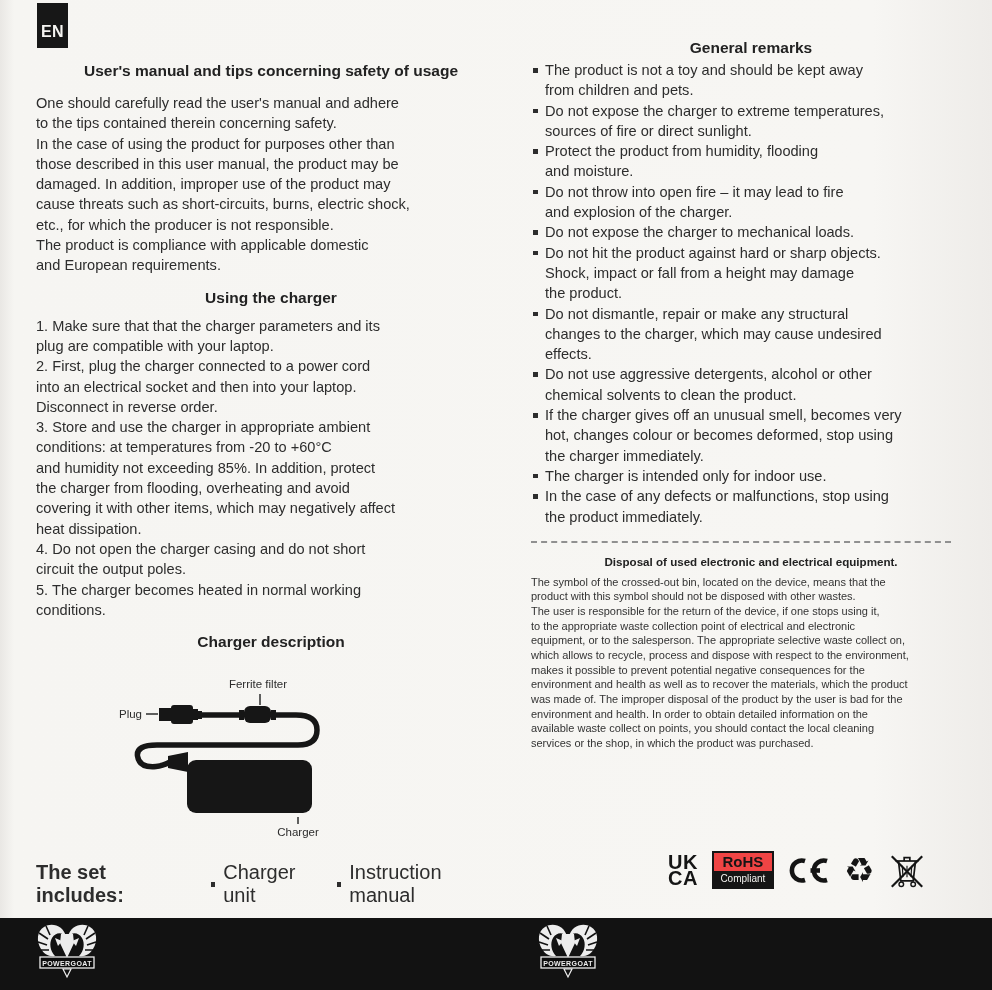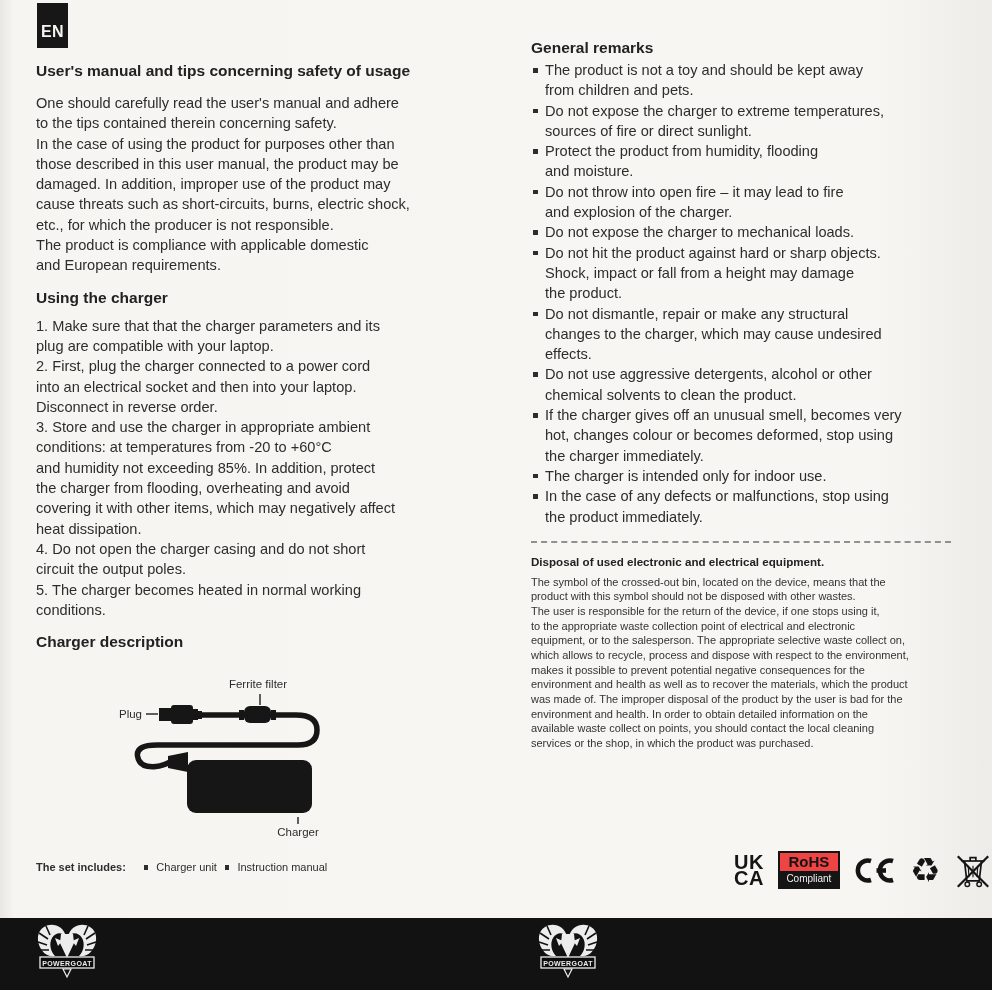--- a/index.html
+++ b/index.html
@@ -15,47 +15,47 @@
   .en-badge{
     position:absolute;left:37px;top:3px;width:31px;height:45px;
     background:#171717;display:flex;align-items:flex-end;justify-content:center;
     padding-bottom:7px;box-sizing:border-box;
   }
   .en-badge span{color:#f5f4f1;font-size:16px;font-weight:bold;letter-spacing:.5px;}
   
   .col{position:absolute;}
   .col-left{left:36px;top:60px;width:470px;}
   .col-right{left:531px;top:38px;width:440px;}
-  h1,h2,h3{margin:0;font-weight:bold;color:#222;}
+  h1,h2,h3{margin:0;font-weight:bold;color:#222;text-align:center;}
   h1{font-size:15.5px;line-height:22px;}
   h2{font-size:15.5px;line-height:20px;margin-top:12px;}
   .body{font-size:14.6px;line-height:20.3px;margin:11px 0 0;white-space:pre;}
   .steps{margin-top:8px;}
   
   .diagram{display:block;margin-top:6px;}
   .diag-label{font-size:11.5px;fill:#2d2d2d;}
   
-  .set-line{margin-top:15px;font-size:11px;display:flex;align-items:center;}
+  .set-line{margin-top:15px;font-size:20px;display:flex;align-items:center;}
   .set-line .b{font-weight:bold;margin-right:10px;}
   .dot{width:4.5px;height:4.5px;background:#2d2d2d;display:inline-block;margin:1px 8px 0 8px;flex:none;}
   
   .col-right h1{font-size:15.5px;line-height:20px;}
   ul.remarks{list-style:none;margin:2px 0 0;padding:0;}
   ul.remarks li{
     position:relative;padding-left:14px;margin:0;
     font-size:14.6px;line-height:20.3px;white-space:pre;
   }
   ul.remarks li::before{
     content:"";position:absolute;left:2px;top:8px;width:4.5px;height:4.5px;background:#2d2d2d;
   }
   .dashed{border-top:2px dashed #909090;width:420px;margin-top:14px;}
   h3.disposal{font-size:11.6px;margin:12px 0 0;}
   .small{font-size:11px;line-height:14.65px;margin:7px 0 0;white-space:pre;color:#333;}
   
-  .badges{position:absolute;left:734px;top:844px;height:52px;display:flex;align-items:center;gap:14px;}
+  .badges{position:absolute;left:668px;top:844px;height:52px;display:flex;align-items:center;gap:14px;}
   .ukca{font-weight:800;font-size:20px;line-height:16.5px;letter-spacing:.5px;color:#151515;}
   .rohs{border:2.5px solid #151515;width:62px;box-sizing:border-box;background:#ef4444;}
   .rohs-top{font-size:15px;font-weight:800;text-align:center;color:#151515;line-height:18px;}
   .rohs-bot{background:#151515;color:#f3f2ef;font-size:10px;font-weight:normal;text-align:center;line-height:13px;padding:1px 0 2px;}
   .recycle{font-size:34px;line-height:36px;color:#141414;font-family:"DejaVu Sans",sans-serif;}
   
   .footer{position:absolute;left:0;top:918px;width:992px;height:72px;background:#121212;}
   .goat{position:absolute;top:4px;}
   .goat-1{left:36px;}
   .goat-2{left:537px;}

